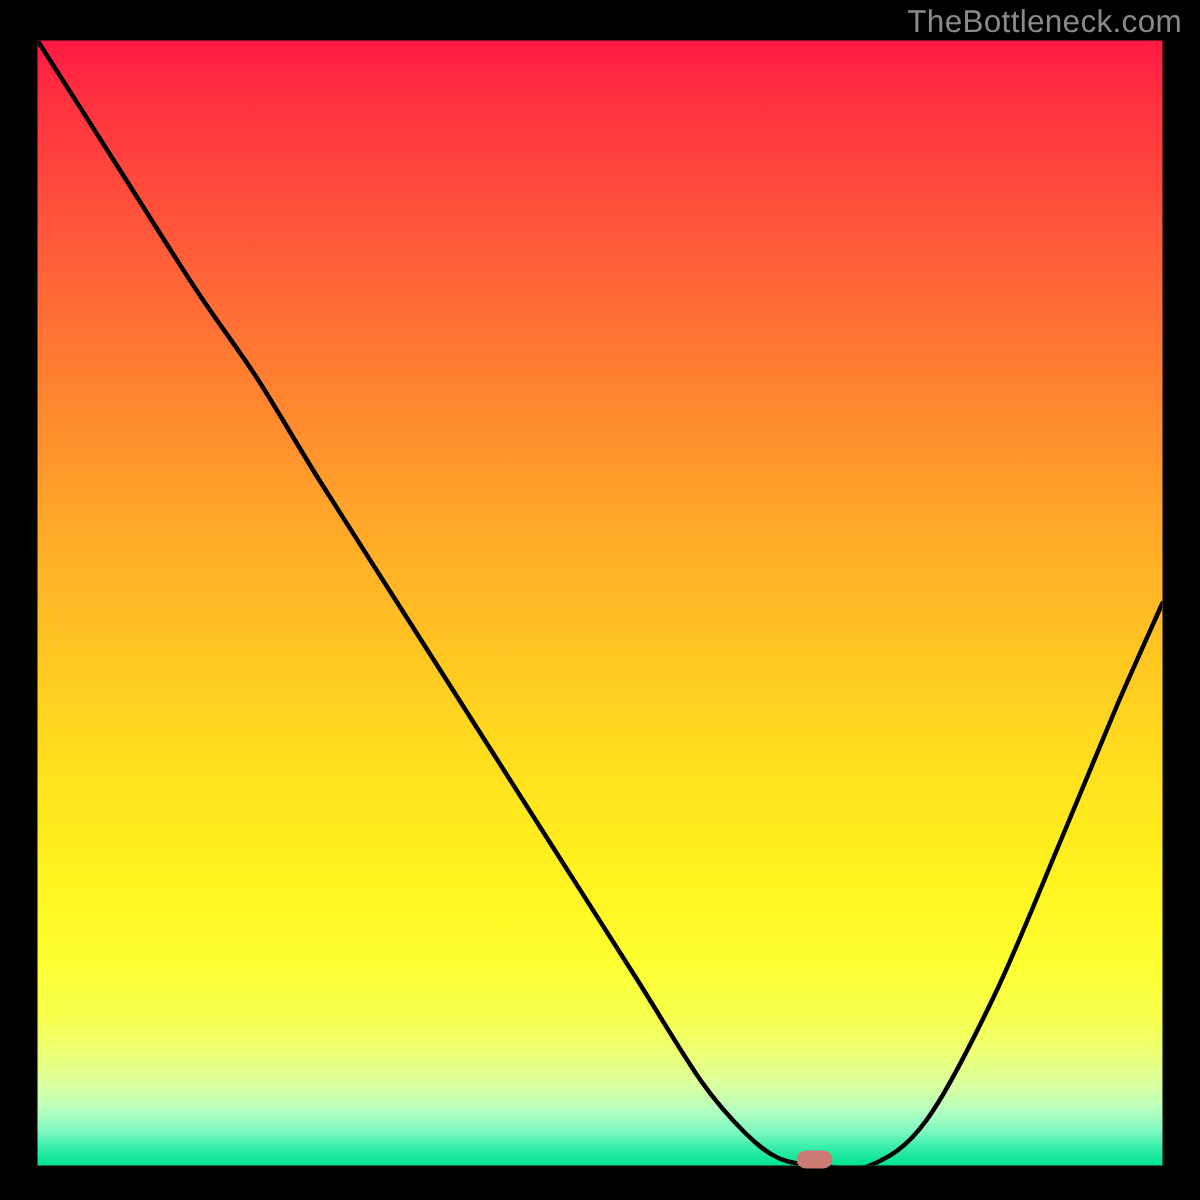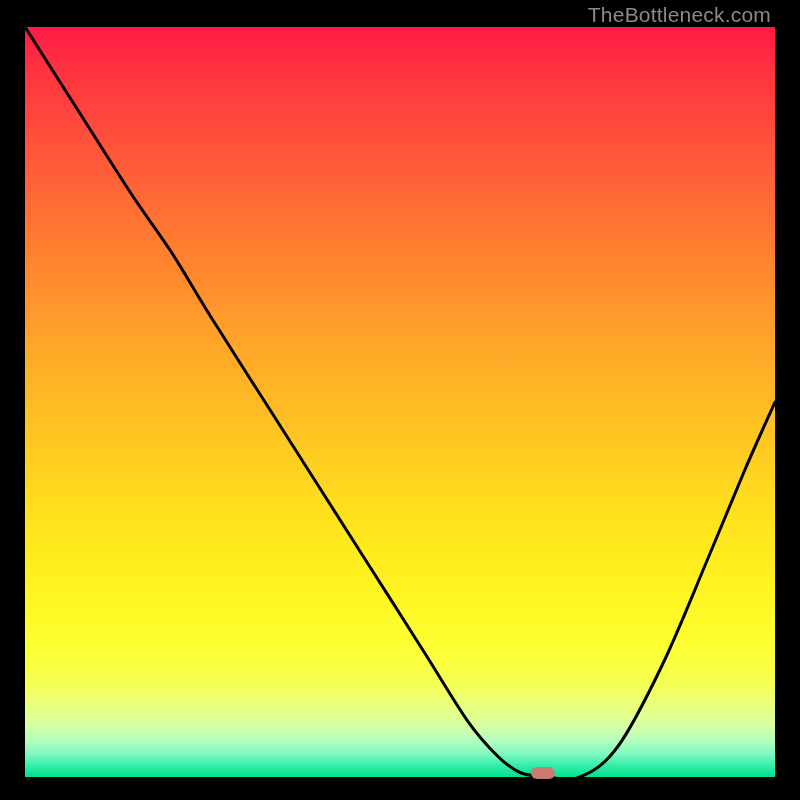--- a/index.html
+++ b/index.html
@@ -61,21 +61,21 @@
     position: absolute;
     width: 24px;
     height: 12px;
     border-radius: 6px;
     background: #cc7a73;
     transform: translate(-50%, -50%);
   }
   .watermark {
     position: absolute;
     top: 3px;
-    right: 29px;
+    right: 12px;
     font-family: Arial, Helvetica, sans-serif;
     font-size: 21px;
     color: #8a8a8a;
     font-weight: 500;
     letter-spacing: 0.2px;
   }
 </style>
 </head>
 <body>
 

